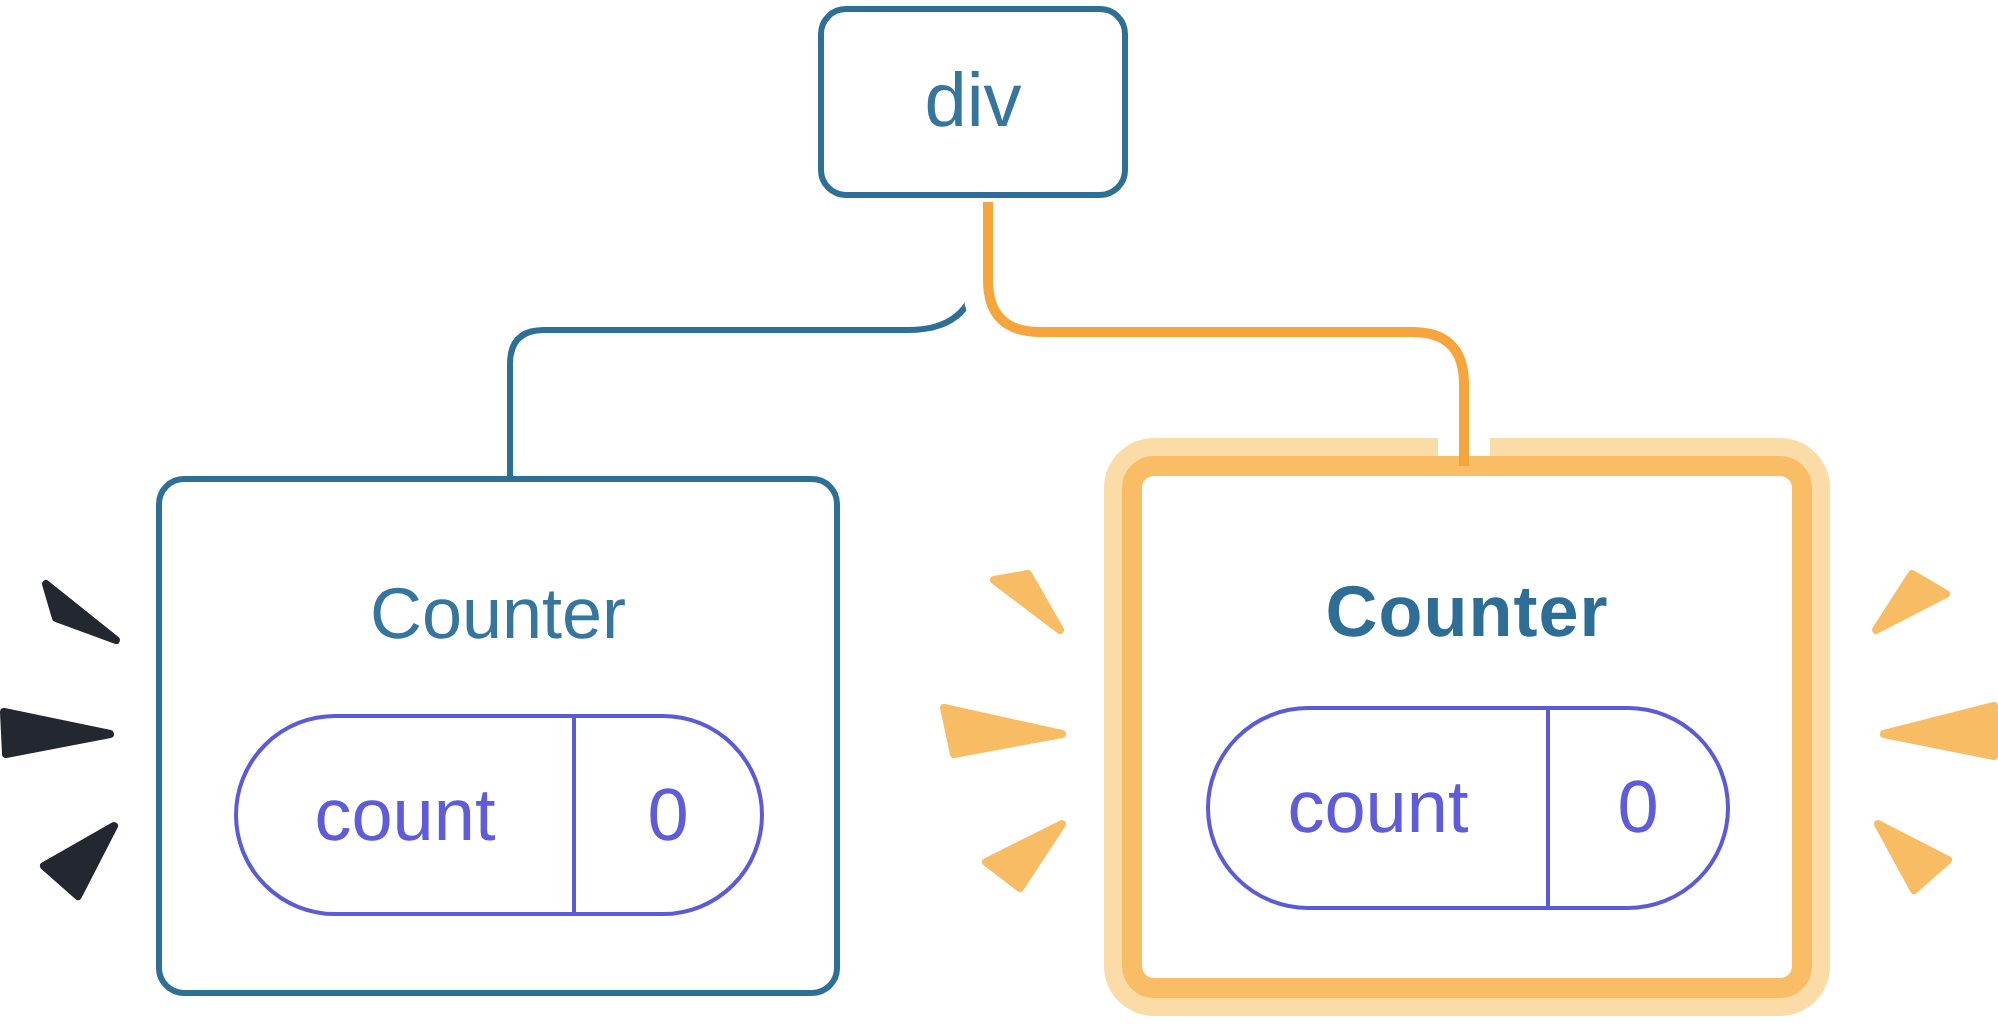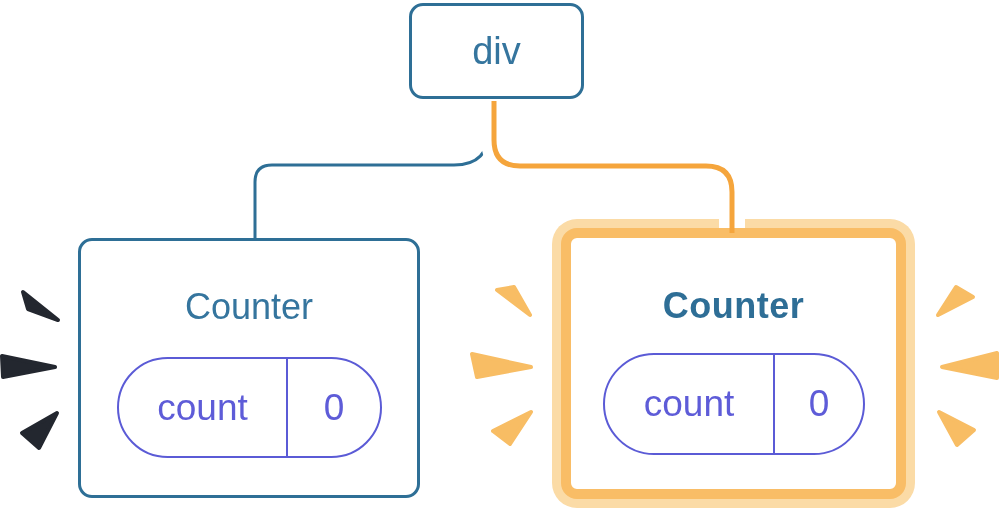--- a/index.html
+++ b/index.html
@@ -14,21 +14,21 @@
   .stage{
     position:relative;width:999px;height:515px;overflow:hidden;
     background:var(--canvas-bg);
     font-family:"Liberation Sans",sans-serif;
   }
   .card{
     position:absolute;box-sizing:border-box;background:var(--card-fill);
     border:3px solid var(--node-border);border-radius:14px;
   }
   .root-node{
-    left:409px;top:3px;width:175px;height:96px;
+    left:409px;top:3px;width:155px;height:96px;
     display:flex;align-items:center;justify-content:center;
     font-size:38px;font-weight:500;color:var(--title-text);
   }
   .counter-left{left:78px;top:238px;width:342px;height:260px;}
   .counter-right{
     left:561px;top:228px;width:345px;height:271px;
     border:10px solid var(--highlight-ring-inner);border-radius:16px;
     box-shadow:0 0 0 9px var(--highlight-ring-outer);
   }
   .counter-title{

